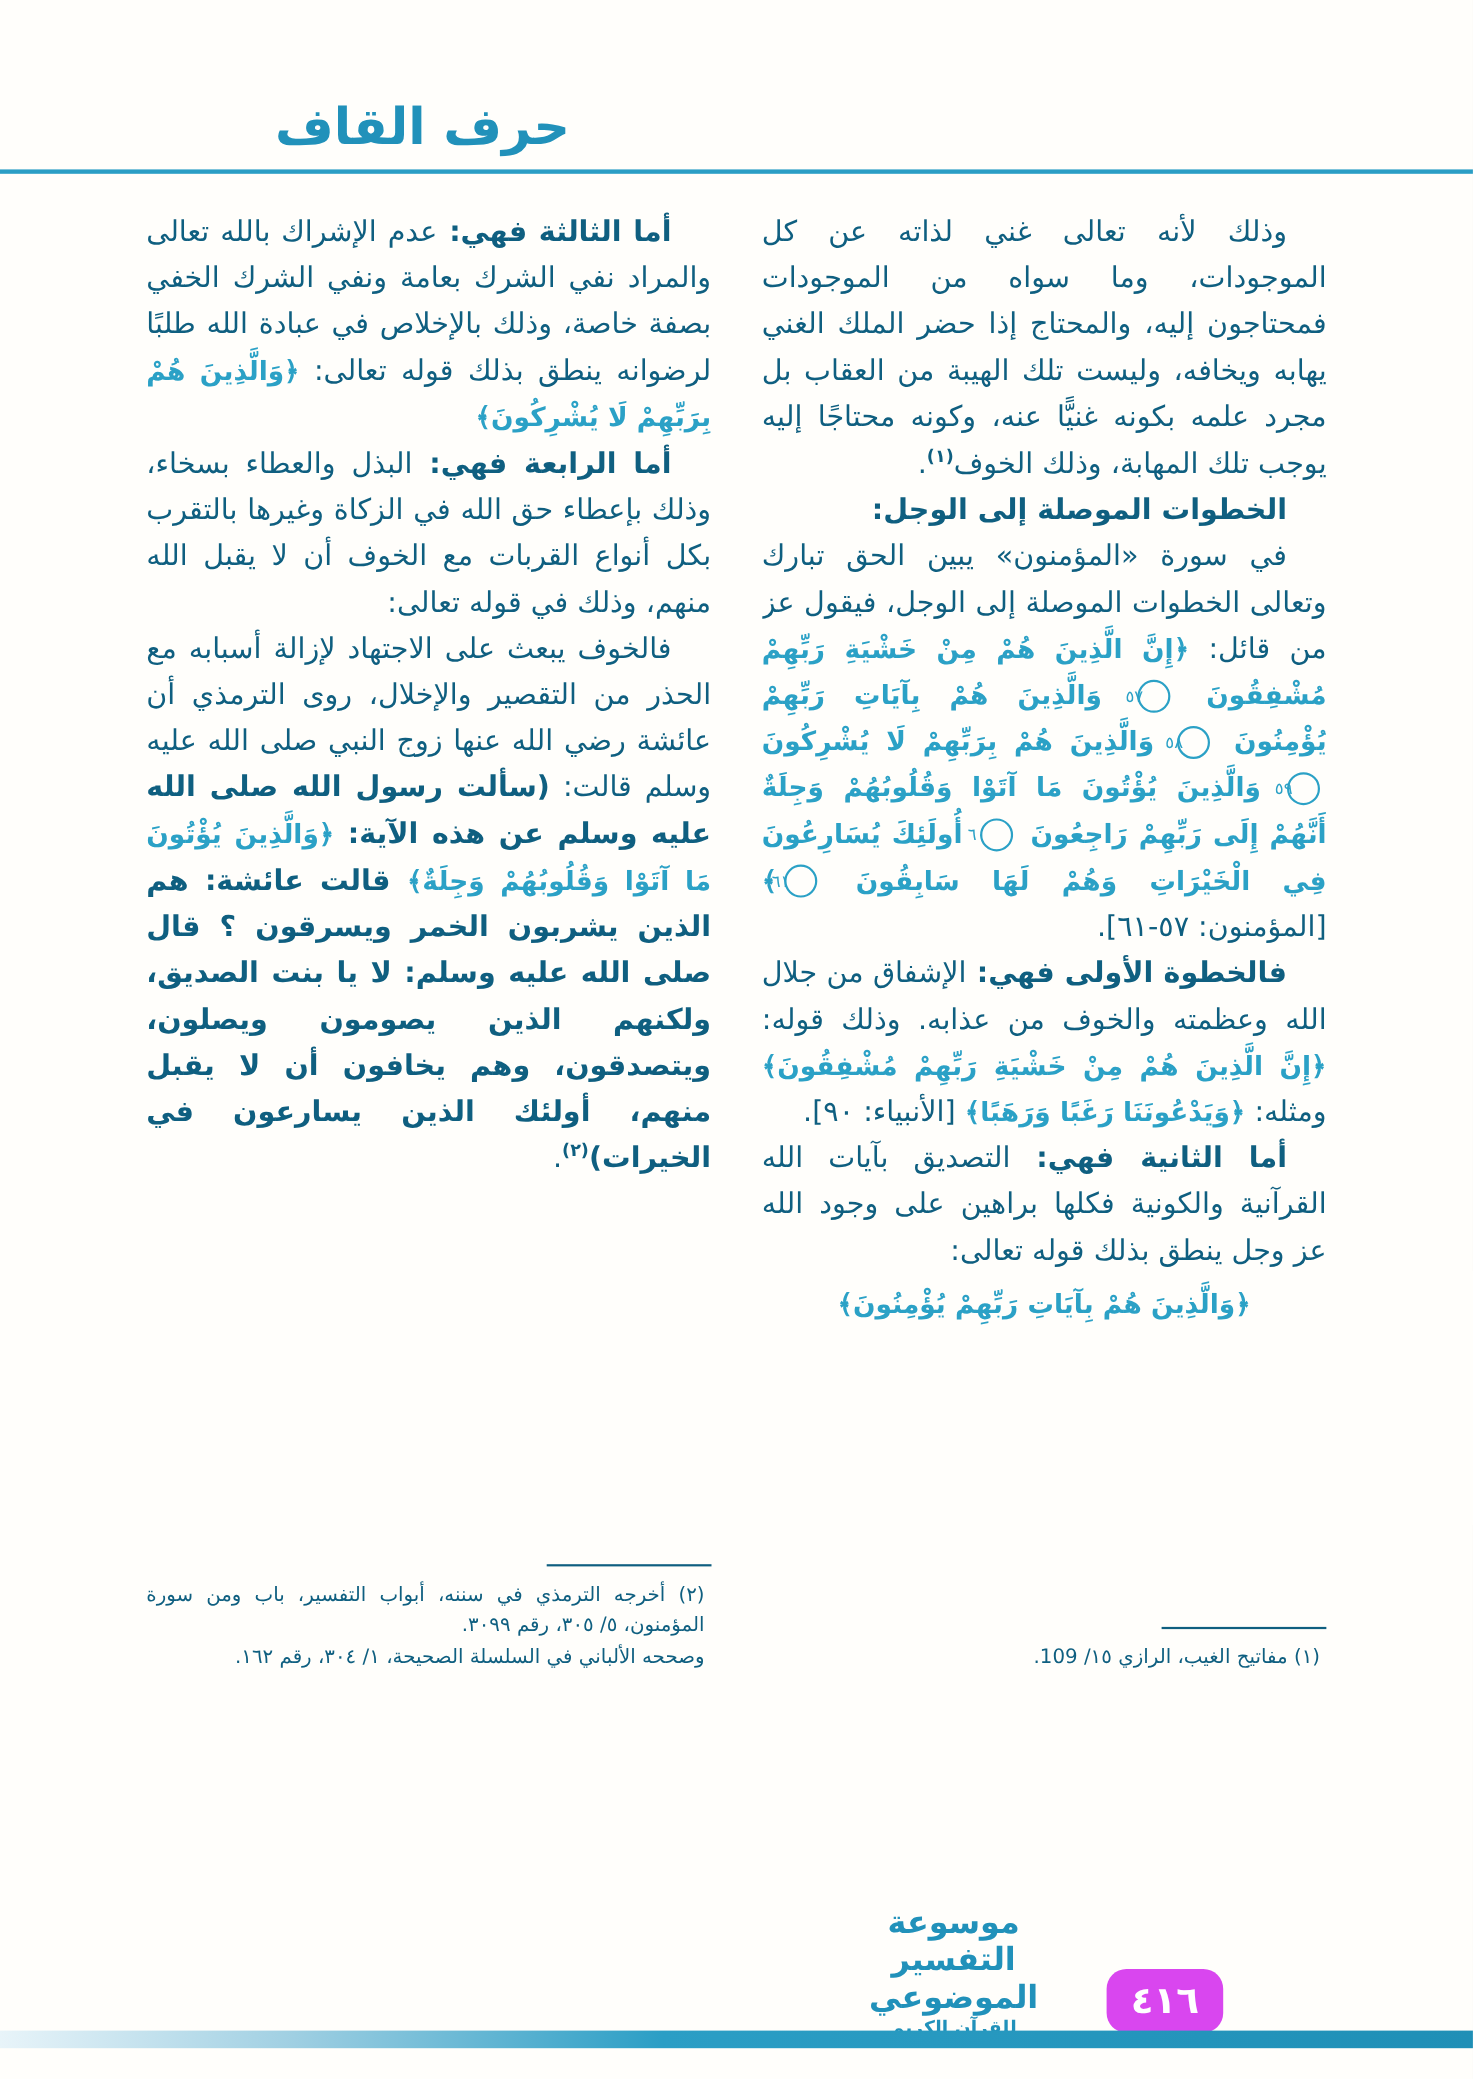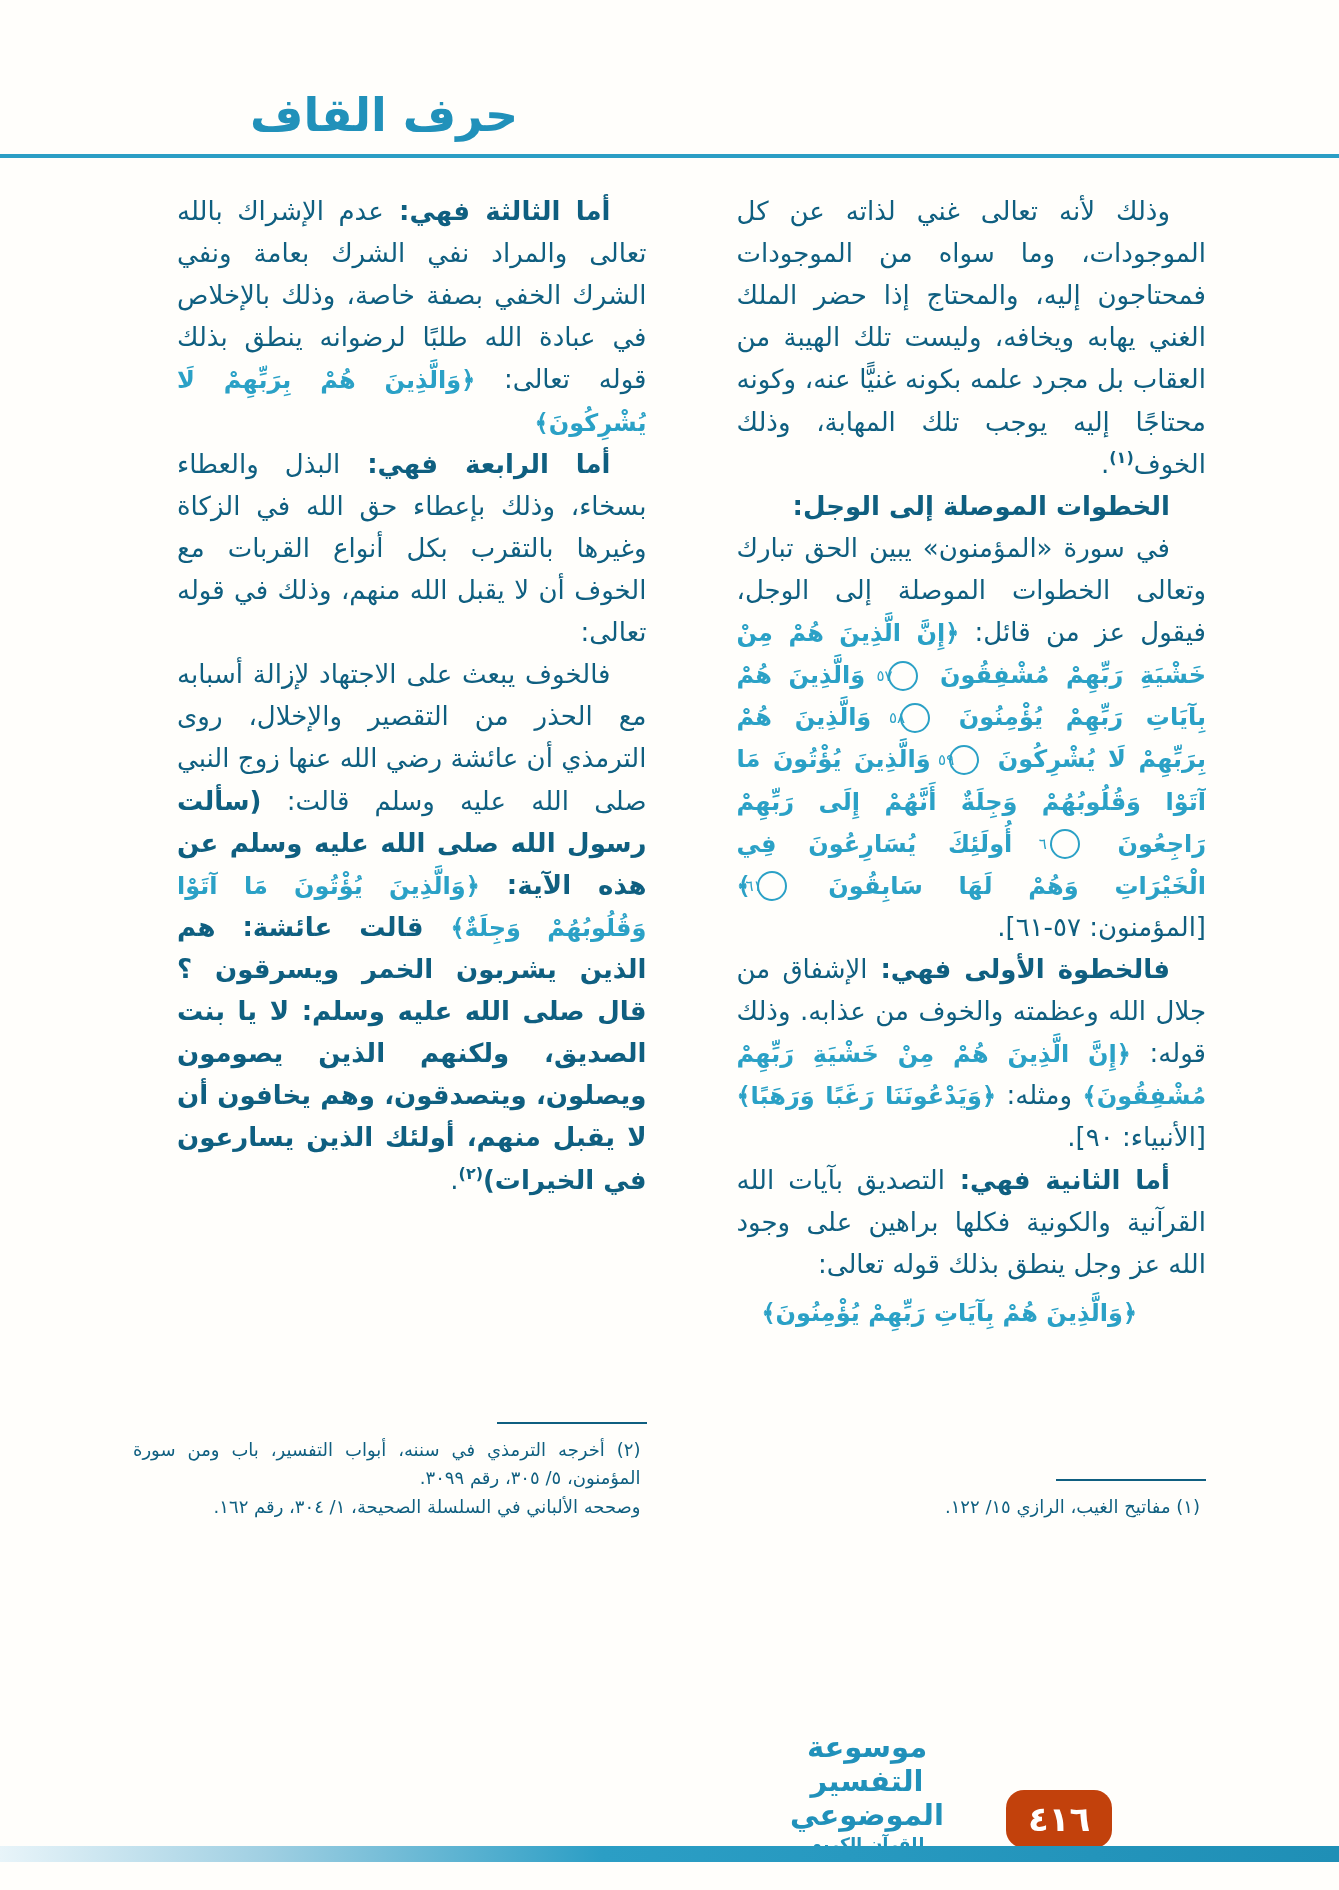--- a/index.html
+++ b/index.html
@@ -31,21 +31,20 @@
     position:absolute; top:190px; right:133px; left:133px; bottom:368px;
     display:flex; gap:46px; overflow:hidden;
   }
   .column { flex:1; display:flex; flex-direction:column; overflow:hidden; }
 
   .para {
     font-size:26px; line-height:1.62;
     color:#0f5f80;
     text-align:justify;
     text-indent:36px;
-    margin-left:44px;
   }
   .para.align-center { text-align:center; text-indent:0; margin:6px 0; }
   .para.no-indent { text-indent:0; }
 
   .seg-normal { }
   .seg-bold { font-weight:bold; }
   .seg-quran { color:#2ba1c6; font-weight:bold; font-size:24px; }
   .seg-ayah {
     display:inline-flex; align-items:center; justify-content:center;
     width:30px; height:30px;
@@ -66,21 +65,21 @@
   }
 
   
   .footer-bar {
     position:absolute; left:0; right:0; bottom:28px; height:16px;
     background:linear-gradient(to left, #1f8fb6 0%, #2b9ec5 55%, #9fcfe2 80%, #e8f4f9 100%);
   }
   .page-number-badge {
     position:absolute; right:227px; bottom:42px;
     width:106px; height:58px;
-    background:#c2410c;
+    background:#d946ef;
     border-radius:18px;
     display:flex; align-items:center; justify-content:center;
     box-shadow:0 0 0 3px #fffefb;
   }
   .page-number-badge span {
     color:#ffffff; font-size:34px; font-weight:bold; line-height:1;
   }
   .publisher-logo {
     position:absolute; right:352px; bottom:36px; width:240px;
     text-align:center; color:#2191ba;
@@ -105,21 +104,21 @@
           <p class="para"><span class="seg-normal">وذلك لأنه تعالى غني لذاته عن كل الموجودات، وما سواه من الموجودات فمحتاجون إليه، والمحتاج إذا حضر الملك الغني يهابه ويخافه، وليست تلك الهيبة من العقاب بل مجرد علمه بكونه غنيًّا عنه، وكونه محتاجًا إليه يوجب تلك المهابة، وذلك الخوف</span><span class="seg-ref">(١)</span><span class="seg-normal">.</span></p>
           <p class="para"><span class="seg-bold">الخطوات الموصلة إلى الوجل:</span></p>
           <p class="para"><span class="seg-normal">في سورة «المؤمنون» يبين الحق تبارك وتعالى الخطوات الموصلة إلى الوجل، فيقول عز من قائل: </span><span class="seg-quran">﴿إِنَّ الَّذِينَ هُمْ مِنْ خَشْيَةِ رَبِّهِمْ مُشْفِقُونَ </span><span class="seg-ayah">٥٧</span><span class="seg-quran"> وَالَّذِينَ هُمْ بِآيَاتِ رَبِّهِمْ يُؤْمِنُونَ </span><span class="seg-ayah">٥٨</span><span class="seg-quran"> وَالَّذِينَ هُمْ بِرَبِّهِمْ لَا يُشْرِكُونَ </span><span class="seg-ayah">٥٩</span><span class="seg-quran"> وَالَّذِينَ يُؤْتُونَ مَا آتَوْا وَقُلُوبُهُمْ وَجِلَةٌ أَنَّهُمْ إِلَى رَبِّهِمْ رَاجِعُونَ </span><span class="seg-ayah">٦٠</span><span class="seg-quran"> أُولَئِكَ يُسَارِعُونَ فِي الْخَيْرَاتِ وَهُمْ لَهَا سَابِقُونَ </span><span class="seg-ayah">٦١</span><span class="seg-quran">﴾</span><span class="seg-normal"> [المؤمنون: ٥٧-٦١].</span></p>
           <p class="para"><span class="seg-bold">فالخطوة الأولى فهي: </span><span class="seg-normal">الإشفاق من جلال الله وعظمته والخوف من عذابه. وذلك قوله: </span><span class="seg-quran">﴿إِنَّ الَّذِينَ هُمْ مِنْ خَشْيَةِ رَبِّهِمْ مُشْفِقُونَ﴾</span><span class="seg-normal"> ومثله: </span><span class="seg-quran">﴿وَيَدْعُونَنَا رَغَبًا وَرَهَبًا﴾</span><span class="seg-normal"> [الأنبياء: ٩٠].</span></p>
           <p class="para"><span class="seg-bold">أما الثانية فهي: </span><span class="seg-normal">التصديق بآيات الله القرآنية والكونية فكلها براهين على وجود الله عز وجل ينطق بذلك قوله تعالى:</span></p>
           <p class="para align-center"><span class="seg-quran">﴿وَالَّذِينَ هُمْ بِآيَاتِ رَبِّهِمْ يُؤْمِنُونَ﴾</span></p>
         </div>
       <div class="footnote-block">
         <div class="footnote-rule"></div>
         <div>
-            <p class="footnote">(١) مفاتيح الغيب، الرازي ١٥/ ١٢٢.</p>
+            <p class="footnote">(١) مفاتيح الغيب، الرازي ١٥/ 109.</p>
           </div>
       </div>
     </section>
 
     <section class="column">
       <div class="col-body">
           <p class="para"><span class="seg-bold">أما الثالثة فهي: </span><span class="seg-normal">عدم الإشراك بالله تعالى والمراد نفي الشرك بعامة ونفي الشرك الخفي بصفة خاصة، وذلك بالإخلاص في عبادة الله طلبًا لرضوانه ينطق بذلك قوله تعالى: </span><span class="seg-quran">﴿وَالَّذِينَ هُمْ بِرَبِّهِمْ لَا يُشْرِكُونَ﴾</span></p>
           <p class="para"><span class="seg-bold">أما الرابعة فهي: </span><span class="seg-normal">البذل والعطاء بسخاء، وذلك بإعطاء حق الله في الزكاة وغيرها بالتقرب بكل أنواع القربات مع الخوف أن لا يقبل الله منهم، وذلك في قوله تعالى:</span></p>
           <p class="para"><span class="seg-normal">فالخوف يبعث على الاجتهاد لإزالة أسبابه مع الحذر من التقصير والإخلال، روى الترمذي أن عائشة رضي الله عنها زوج النبي صلى الله عليه وسلم قالت: </span><span class="seg-bold">(سألت رسول الله صلى الله عليه وسلم عن هذه الآية: </span><span class="seg-quran">﴿وَالَّذِينَ يُؤْتُونَ مَا آتَوْا وَقُلُوبُهُمْ وَجِلَةٌ﴾</span><span class="seg-bold"> قالت عائشة: هم الذين يشربون الخمر ويسرقون ؟ قال صلى الله عليه وسلم: لا يا بنت الصديق، ولكنهم الذين يصومون ويصلون، ويتصدقون، وهم يخافون أن لا يقبل منهم، أولئك الذين يسارعون في الخيرات)</span><span class="seg-ref">(٢)</span><span class="seg-normal">.</span></p>
         </div>

